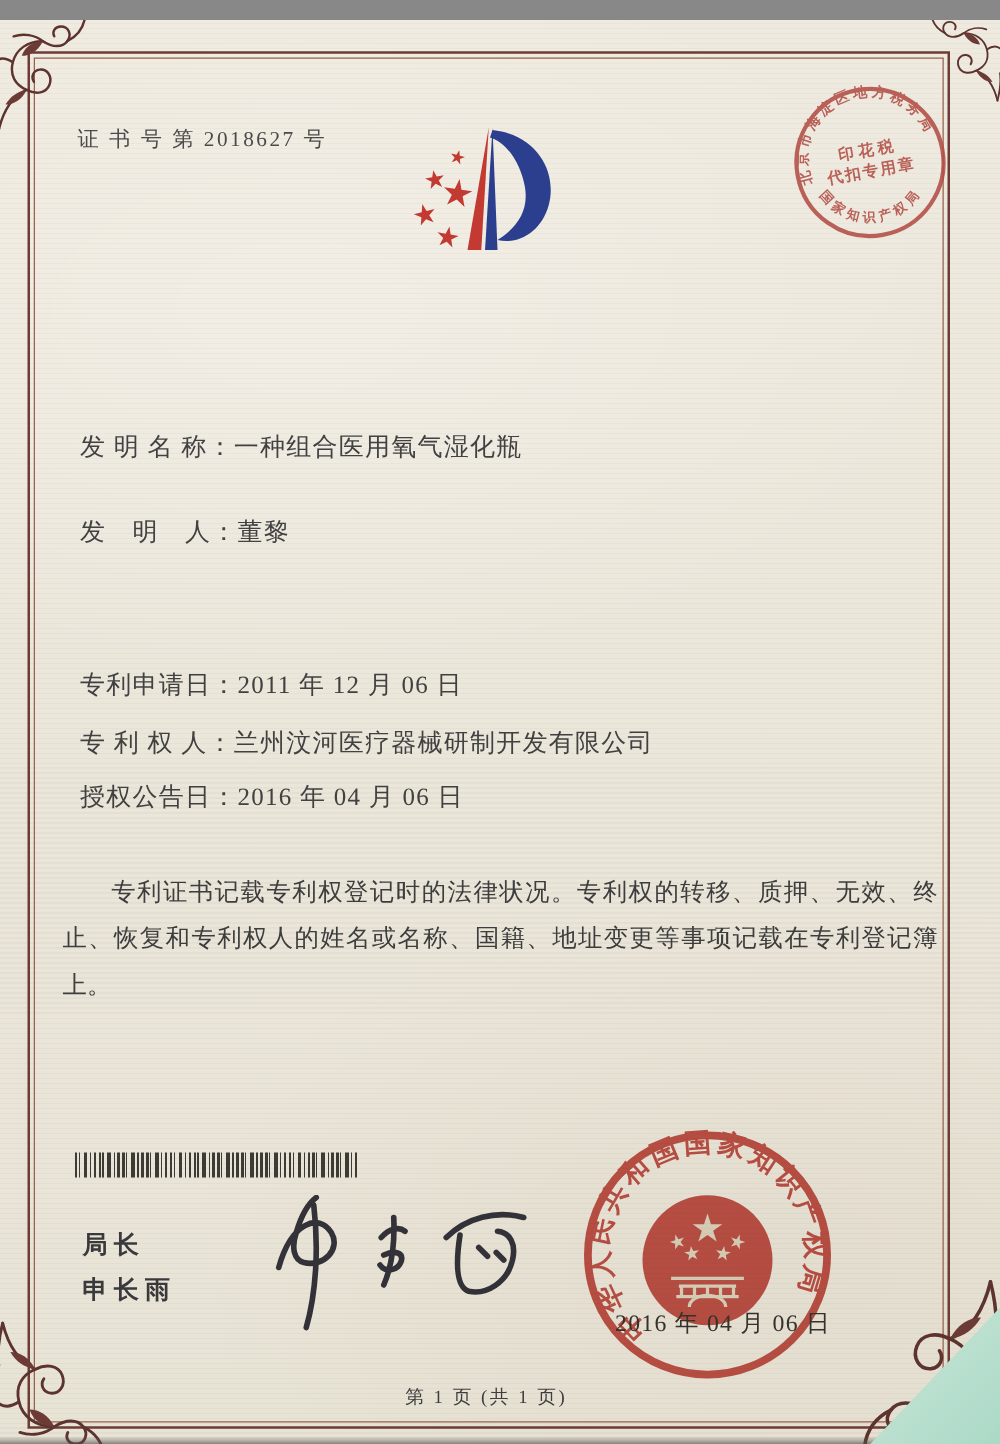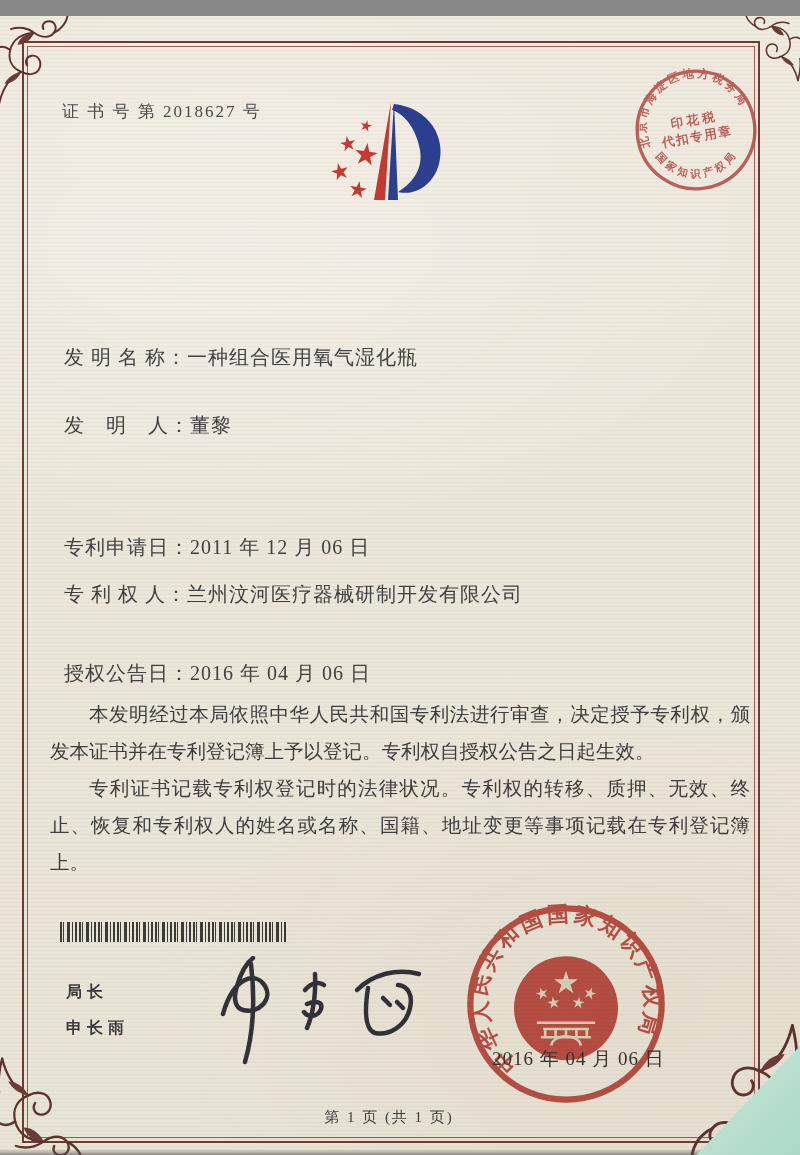--- a/index.html
+++ b/index.html
@@ -43,21 +43,21 @@
   #barcode{position:absolute;left:60px;top:906px;width:228px;height:20px;
     background:repeating-linear-gradient(90deg,
       #26241f 0 2px, rgba(0,0,0,0) 2px 3px,
       #26241f 3px 4px, rgba(0,0,0,0) 4px 7px,
       #26241f 7px 10px, rgba(0,0,0,0) 10px 12px,
       #26241f 12px 13px, rgba(0,0,0,0) 13px 15px,
       #26241f 15px 17px, rgba(0,0,0,0) 17px 19px);
     opacity:.88;}
   
   .signer{position:absolute;left:66px;font-family:Liberation Serif, serif;
-    font-weight:600;font-size:16px;letter-spacing:5px;color:#3a3a3c;}
+    font-weight:600;font-size:20px;letter-spacing:5px;color:#3a3a3c;}
   #signer-title{top:966px;}
   #signer-name{top:1002px;}
   #signature{position:absolute;left:205px;top:940px;width:245px;height:118px;}
   
   #gov-seal{position:absolute;left:462px;top:884px;width:208px;height:208px;
     opacity:.9;mix-blend-mode:multiply;}
   #seal-date{position:absolute;left:492px;top:1030px;font-size:19px;letter-spacing:1px;
     color:#35322d;z-index:6;}
   
   #page-footer{position:absolute;left:22px;width:734px;top:1092px;text-align:center;
@@ -148,26 +148,25 @@
   </div>
   <div class="field" style="top:328px">
     <span class="flabel">发 明 名 称：</span><span class="fvalue">一种组合医用氧气湿化瓶</span>
   </div>
   <div class="field" style="top:518px">
     <span class="flabel">专利申请日：</span><span class="fvalue">2011 年 12 月 06 日</span>
   </div>
   <div class="field" style="top:565px">
     <span class="flabel">专 利 权 人：</span><span class="fvalue">兰州汶河医疗器械研制开发有限公司</span>
   </div>
-  <div class="field" style="top:644px">
+  <div class="field" style="top:608px">
     <span class="flabel">授权公告日：</span><span class="fvalue">2016 年 04 月 06 日</span>
   </div>
 
   <div id="body-text">
-    <p>本发明经过本局依照中华人民共和国专利法进行审查，决定授予专利权，颁发本证书并在专利登记簿上予以登记。专利权自授权公告之日起生效。</p>
     <p>专利证书记载专利权登记时的法律状况。专利权的转移、质押、无效、终止、恢复和专利权人的姓名或名称、国籍、地址变更等事项记载在专利登记簿上。</p>
   </div>
 
   <div id="barcode"></div>
 
   <div id="signer-title" class="signer">局长</div>
   <div id="signer-name" class="signer">申长雨</div>
 
   <svg id="signature" viewBox="0 0 245 118">
     <g stroke="#23232b" stroke-width="4.5" fill="none" stroke-linecap="round" opacity="0.92">

